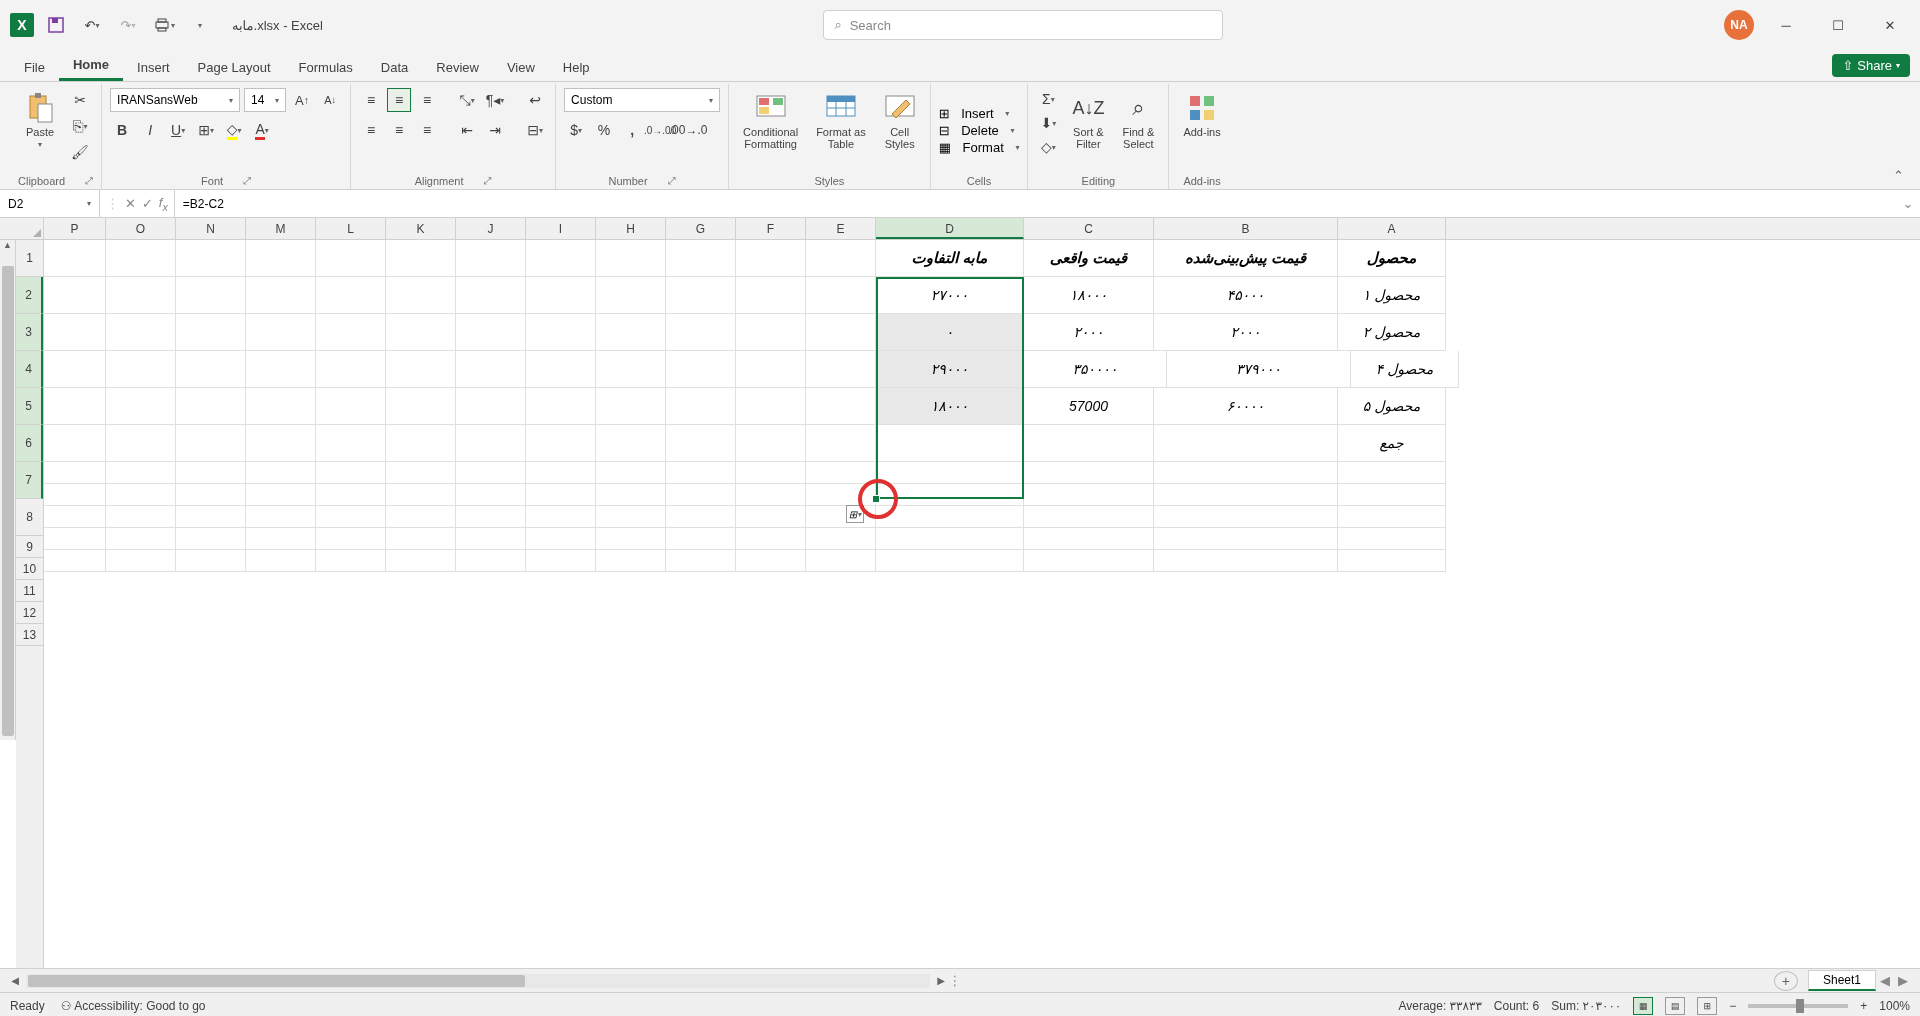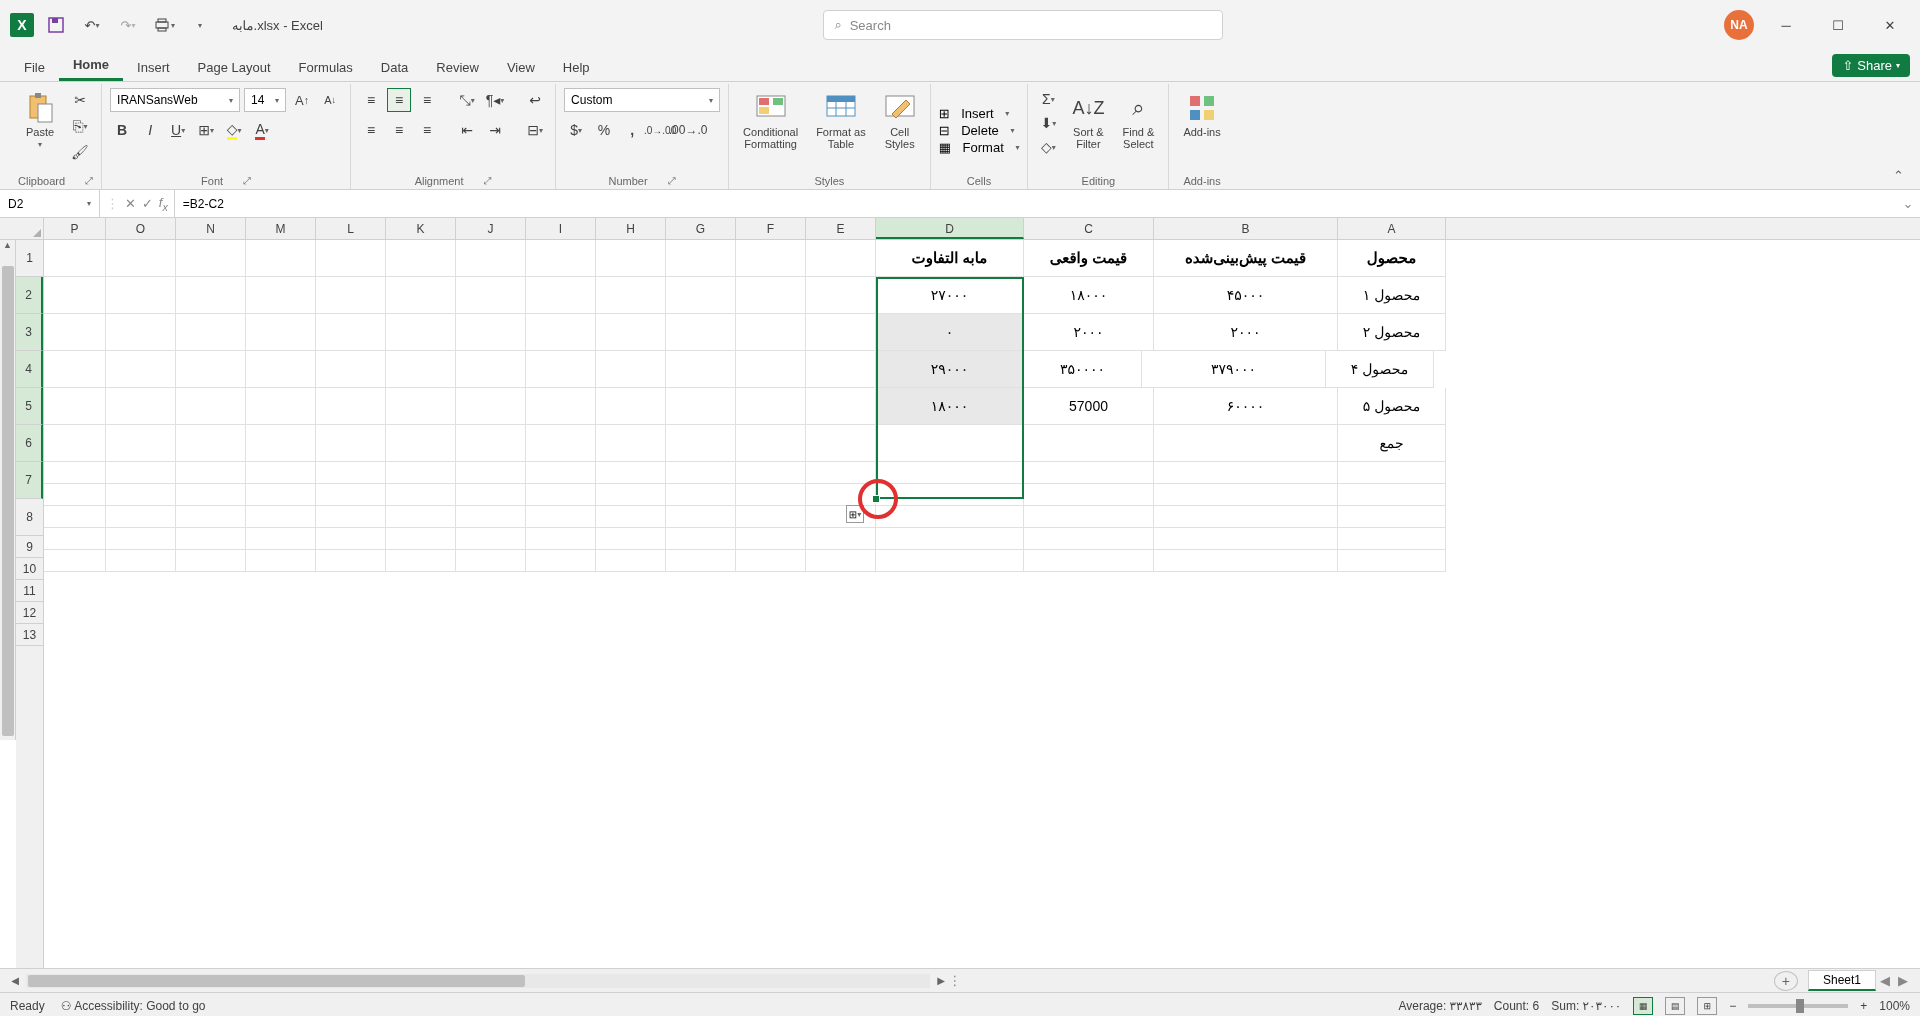--- a/index.html
+++ b/index.html
@@ -47,21 +47,21 @@
 .col-headers { height: 22px; display: flex; background: #f0f0f0; border-bottom: 1px solid #d0d0d0; }
 .select-all { width: 28px; border-right: 1px solid #d0d0d0; position: relative; background: #f0f0f0; }
 .select-all::after { content: ''; position: absolute; bottom: 2px; right: 2px; border-left: 8px solid transparent; border-bottom: 8px solid #b0b0b0; }
 .col-h { border-right: 1px solid #d0d0d0; text-align: center; font-size: 12px; color: #424242; line-height: 22px; background: #f0f0f0; }
 .col-h.sel { background: #d6e8d6; border-bottom: 2px solid #107c41; }
 .grid-body { display: flex; height: calc(100% - 22px); }
 .row-headers { width: 28px; background: #f0f0f0; border-right: 1px solid #d0d0d0; }
 .row-h { height: 37px; border-bottom: 1px solid #d0d0d0; text-align: center; font-size: 12px; color: #424242; display:flex; align-items:center; justify-content:center; }
 .row-h.small { height: 22px; }
 .row-h.sel { background: #d6e8d6; border-right: 2px solid #107c41; }
-.cells { flex: 1; position: relative; }
+.cells { flex: 1; position: relative; font-style: italic; }
 .row { display: flex; height: 37px; }
 .row.small { height: 22px; }
 .cell { border-right: 1px solid #e0e0e0; border-bottom: 1px solid #e0e0e0; padding: 0 6px; display: flex; align-items: center; justify-content: center; font-size: 14px; direction: rtl; }
 .cell.header-cell { font-weight: bold; font-size: 15px; }
 .cell.selected-range { background: #e8e8e8; }
 .cell.active-cell { background: white; }
 .selection-border { position: absolute; border: 2px solid #107c41; pointer-events: none; }
 .fill-handle { position: absolute; width: 8px; height: 8px; background: #107c41; border: 1px solid white; }
 .autofill-icon { position: absolute; width: 18px; height: 18px; border: 1px solid #999; background: white; font-size: 10px; display:flex; align-items:center; justify-content:center; }
 
@@ -485,21 +485,21 @@
           <div class="cell" style="width: 70px;"></div>
           <div class="cell" style="width: 70px;"></div>
           <div class="cell" style="width: 70px;"></div>
           <div class="cell" style="width: 70px;"></div>
           <div class="cell" style="width: 70px;"></div>
           <div class="cell" style="width: 70px;"></div>
           <div class="cell" style="width: 70px;"></div>
           <div class="cell" style="width: 70px;"></div>
           <div class="cell" style="width: 70px;"></div>
           <div class="cell selected-range" style="width: 148px;">۲۹۰۰۰</div>
-          <div class="cell" style="width: 118px;">۳۵۰۰۰۰</div>
+          <div class="cell" style="width: 143px;">۳۵۰۰۰۰</div>
           <div class="cell" style="width: 184px;">۳۷۹۰۰۰</div>
           <div class="cell" style="width: 108px;">محصول ۴</div>
         </div>
         <div class="row" style="height: 37px;">
           <div class="cell" style="width: 62px;"></div>
           <div class="cell" style="width: 70px;"></div>
           <div class="cell" style="width: 70px;"></div>
           <div class="cell" style="width: 70px;"></div>
           <div class="cell" style="width: 70px;"></div>
           <div class="cell" style="width: 70px;"></div>

